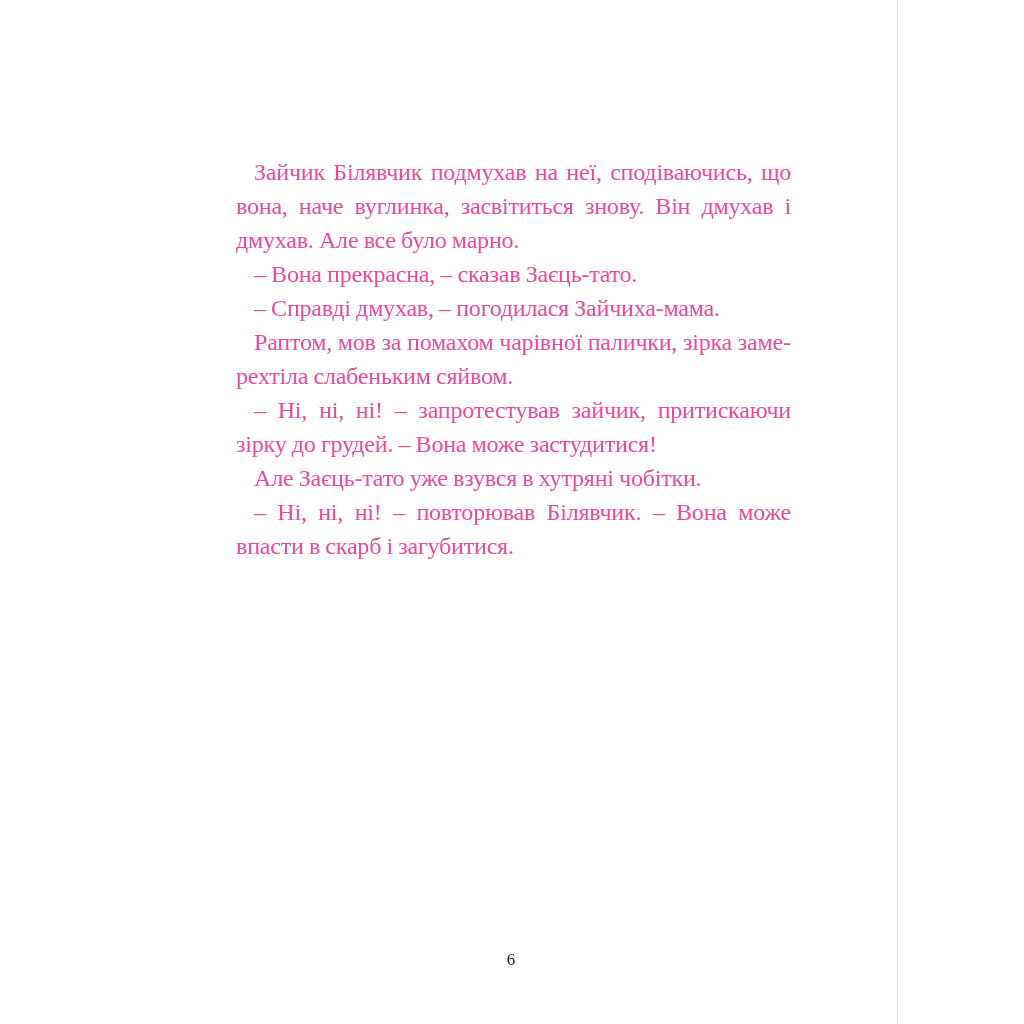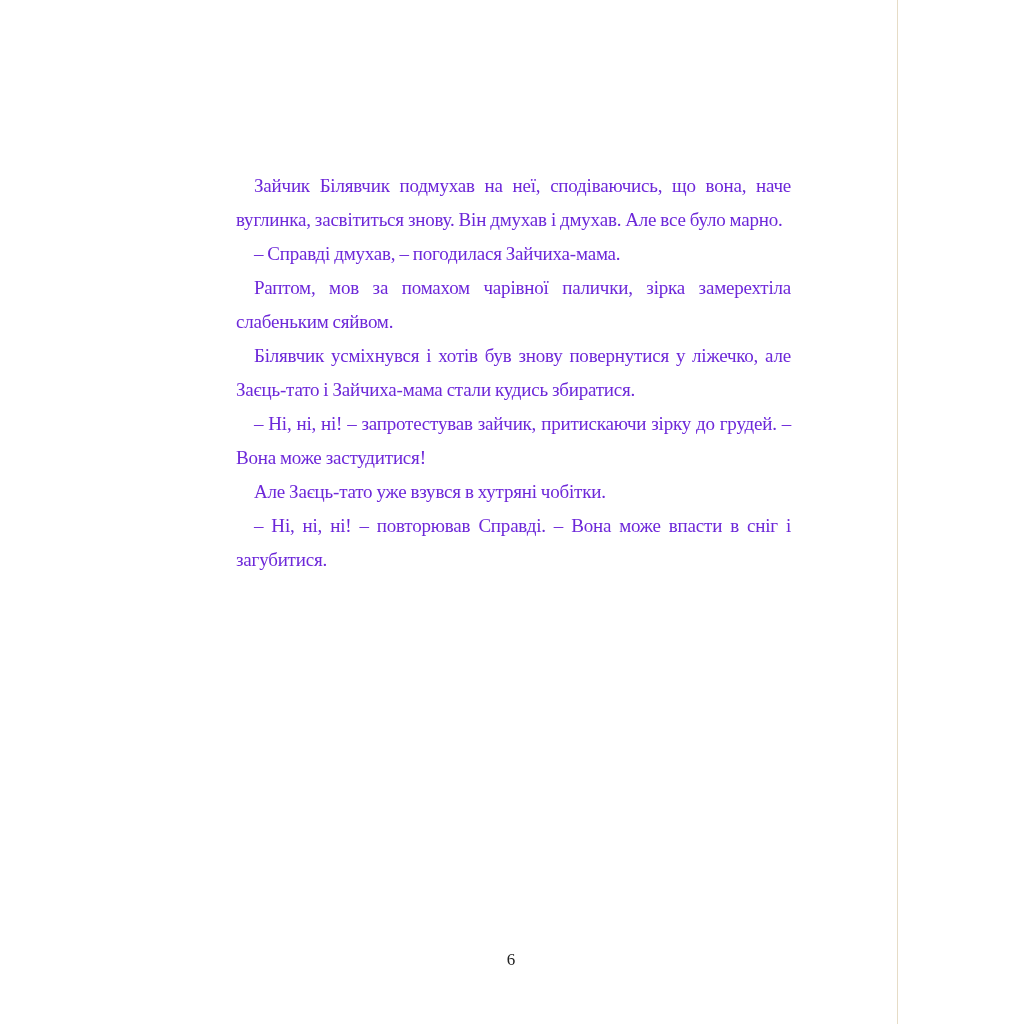--- a/index.html
+++ b/index.html
@@ -20,26 +20,26 @@
       position: absolute;
       left: 897px;
       top: 0;
       width: 1px;
       height: 1024px;
       background: #e6dcc6;
     }
     .text-block {
       position: absolute;
       left: 236px;
-      top: 169px;
+      top: 155px;
       width: 555px;
       font-family: "Liberation Serif", "DejaVu Serif", serif;
-      font-size: 19px;
+      font-size: 24px;
       line-height: 34px;
-      color: #6d28d9;
+      color: #ec4899;
       text-align: justify;
       letter-spacing: -0.2px;
       word-spacing: -0.5px;
     }
     .text-block p {
       margin: 0;
       text-indent: 18px;
       hyphens: manual;
     }
     .page-number {
@@ -55,22 +55,22 @@
     }
   </style>
 </head>
 <body>
 
 <div class="page">
   <div class="page-edge"></div>
 
   <div class="text-block">
     <p>Зайчик Білявчик подмухав на неї, сподіваючись, що во­на, наче вуглинка, засвітиться знову. Він дмухав і дмухав. Але все було марно.</p>
+    <p>– Вона прекрасна, – сказав Заєць-тато.</p>
     <p>– Справді дмухав, – погодилася Зайчиха-мама.</p>
     <p>Раптом, мов за помахом чарівної палички, зірка заме­рехтіла слабеньким сяйвом.</p>
-    <p>Білявчик усміхнувся і хотів був знову повернутися у ліжечко, але Заєць-тато і Зайчиха-мама стали кудись збиратися.</p>
     <p>– Ні, ні, ні! – запротестував зайчик, притискаючи зірку до грудей. – Вона може застудитися!</p>
     <p>Але Заєць-тато уже взувся в хутряні чобітки.</p>
-    <p>– Ні, ні, ні! – повторював Справді. – Вона може впасти в сніг і загубитися.</p>
+    <p>– Ні, ні, ні! – повторював Білявчик. – Вона може впасти в скарб і загубитися.</p>
   </div>
 
   <div class="page-number">6</div>
 </div>
 
 </body></html>

